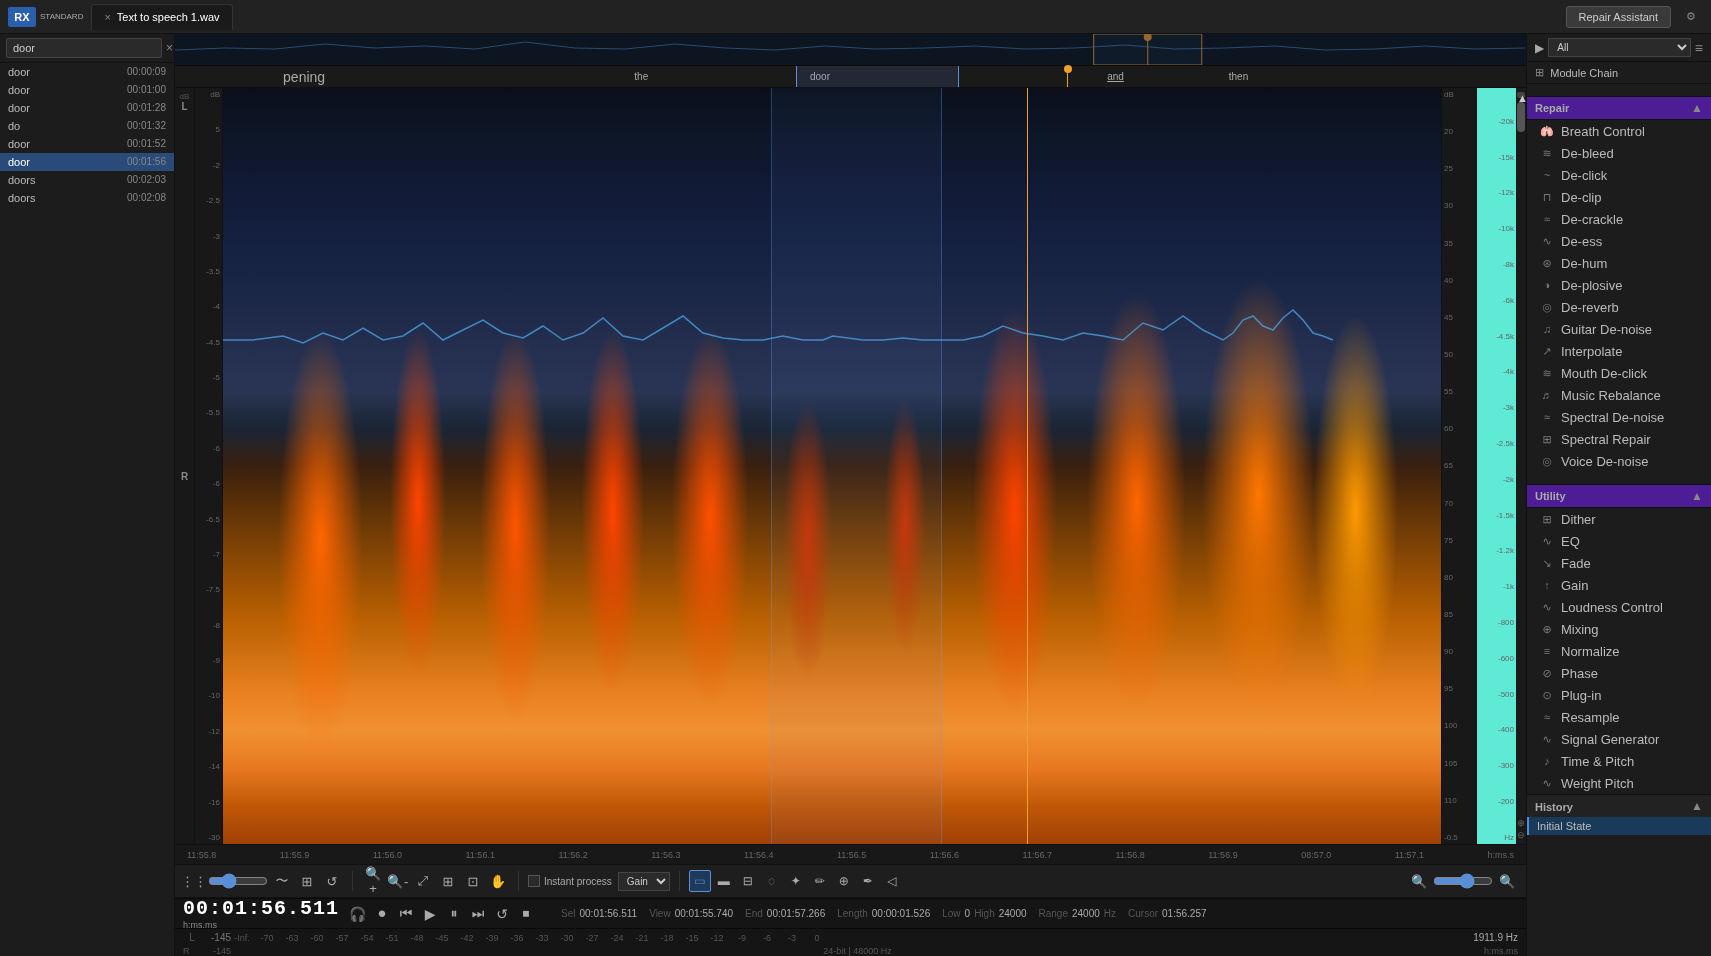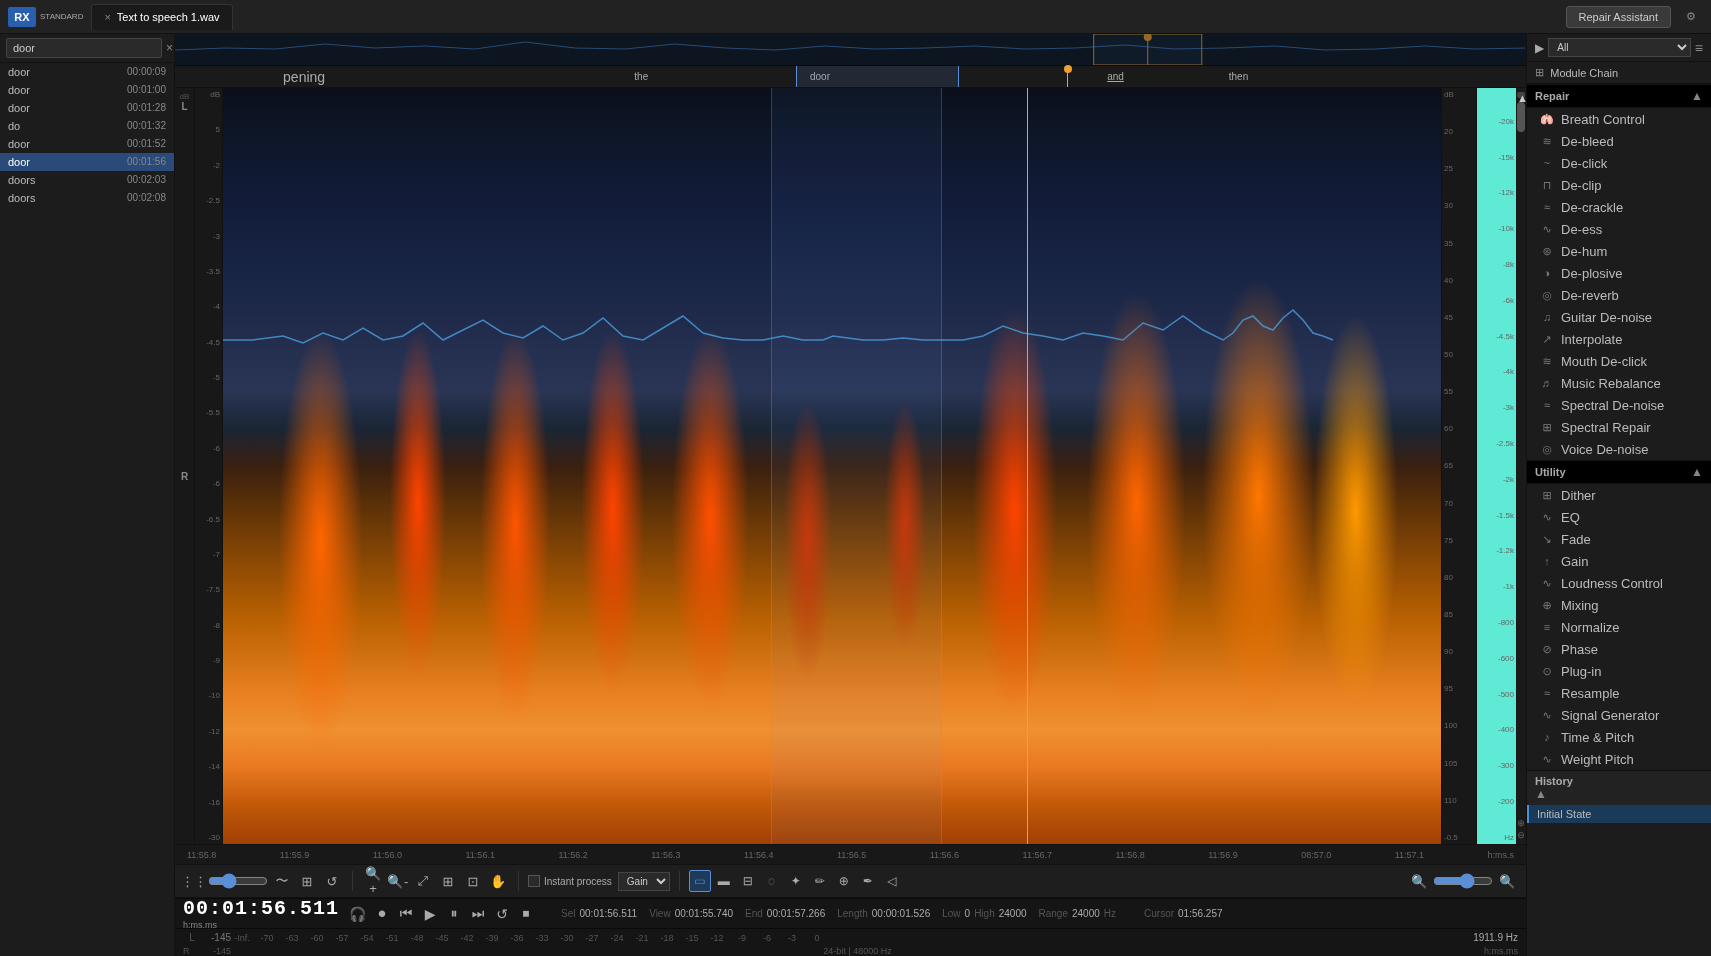--- a/index.html
+++ b/index.html
@@ -479,23 +479,24 @@
     .module-chain-label {
       font-size: 11px;
       color: #bbb;
     }
 
     .section-header {
       display: flex;
       align-items: center;
       justify-content: space-between;
       padding: 4px 8px;
-      background: #000000;
+      background: #4c1d95;
       border-bottom: 1px solid #111;
       border-top: 1px solid #111;
+      margin-top: 12px;
     }
     .section-title {
       font-size: 11px;
       color: #aaa;
       font-weight: bold;
     }
     .section-toggle {
       color: #888;
       cursor: pointer;
       font-size: 12px;
@@ -524,26 +525,25 @@
       color: #bbb;
       text-align: center;
     }
 
     .history-section {
       border-top: 1px solid #111;
       flex-shrink: 0;
     }
     .history-header {
       display: flex;
-      align-items: flex-start;
+      align-items: flex-end;
       justify-content: space-between;
       padding: 4px 8px;
       background: #222;
       cursor: pointer;
-      flex-direction: column;
     }
     .history-label {
       font-size: 11px;
       color: #aaa;
       font-weight: bold;
     }
     .history-item {
       padding: 3px 8px;
       font-size: 11px;
       color: #bbb;
@@ -863,21 +863,21 @@
           <span style="color:#aaa;">00:01:57.266</span>
           <span style="color:#555;margin-left:8px;">Length</span>
           <span style="color:#aaa;">00:00:01.526</span>
           <span style="color:#555;margin-left:8px;">Low</span>
           <span style="color:#aaa;">0</span>
           <span style="color:#555;margin-left:0;">High</span>
           <span style="color:#aaa;">24000</span>
           <span style="color:#555;margin-left:8px;">Range</span>
           <span style="color:#aaa;">24000</span>
           <span style="color:#555;">Hz</span>
-          <span style="color:#555;margin-left:24px;">Cursor</span>
+          <span style="color:#555;margin-left:8px;">Cursor</span>
           <span style="color:#aaa;">01:56.257</span>
         </div>
       </div>
 
       <div class="status-info-row">
         <span style="color:#555;width:18px;text-align:center;">L</span>
         <span style="color:#777;width:30px;text-align:right;">-145</span>
         <div class="bottom-numbers" id="db-numbers-el" style="flex:1;">
             <span class="bottom-num">-Inf.</span>
             <span class="bottom-num">-70</span>

